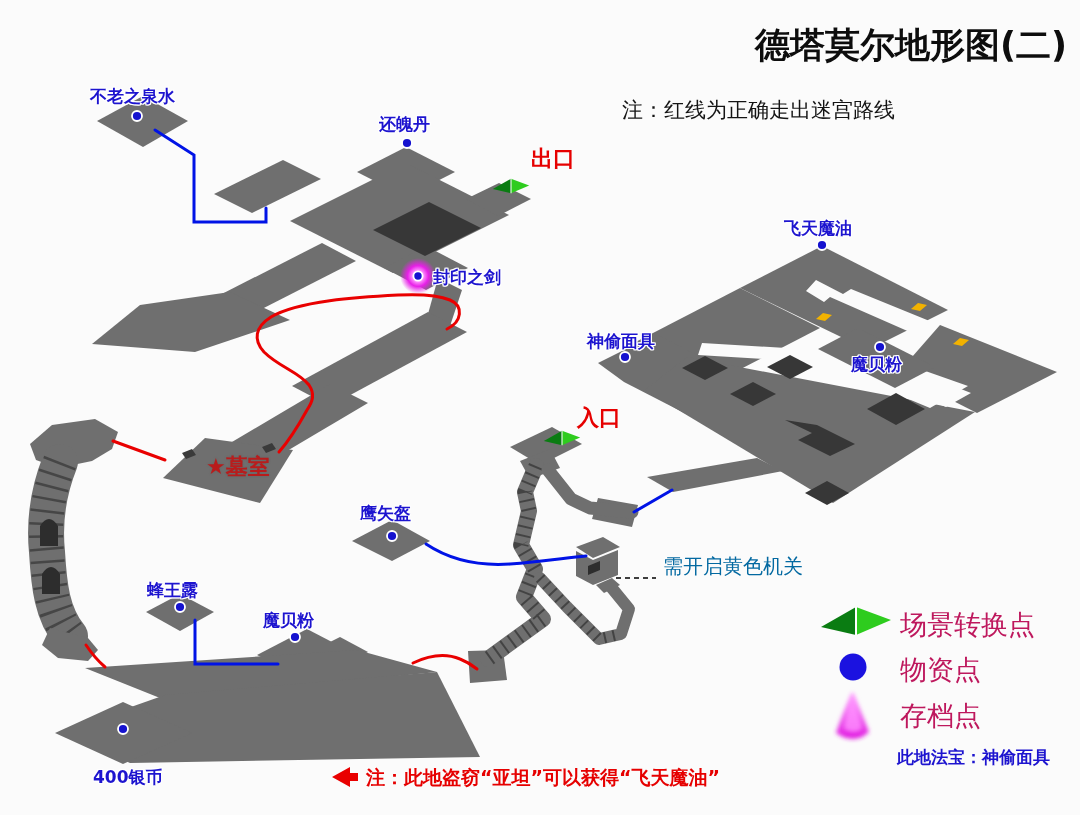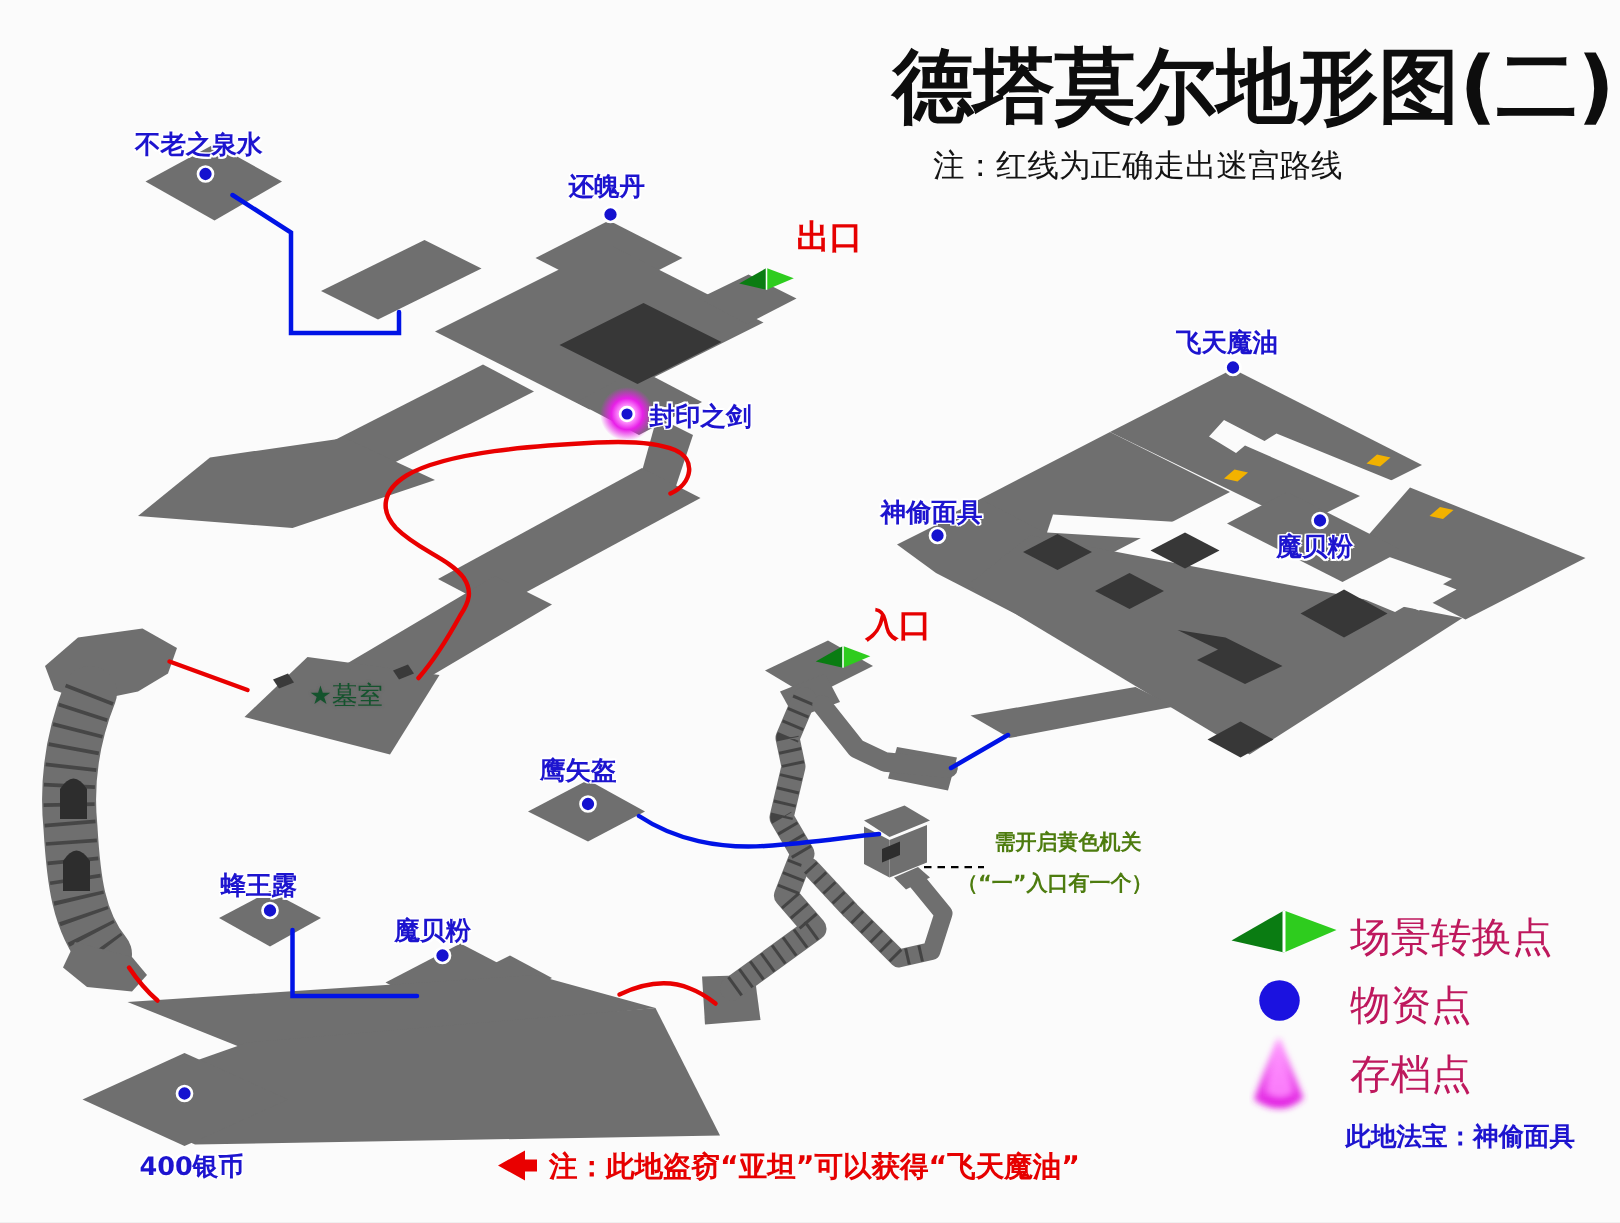--- a/index.html
+++ b/index.html
@@ -3,27 +3,27 @@
 <meta charset="utf-8">
 <style>
   html,body{margin:0;padding:0;background:#e8e8e8;}
   #stage{position:relative;width:1080px;height:815px;background:#fbfbfb;overflow:hidden;
          font-family:"DejaVu Sans",sans-serif;}
   #mapsvg{position:absolute;left:0;top:0;}
   .txt{position:absolute;white-space:nowrap;}
   .poi{font-size:17px;font-weight:bold;color:#1d14cf;
        text-shadow:-1px 0 #fff,1px 0 #fff,0 -1px #fff,0 1px #fff,
                    -1px -1px #fff,1px 1px #fff,-1px 1px #fff,1px -1px #fff;}
-  .tomb{font-size:17px;font-weight:normal;color:#14532d;
+  .tomb{font-size:22px;font-weight:bold;color:#b91c1c;
         text-shadow:0 0 2px rgba(90,90,90,.6);}
   .portal{font-size:22px;font-weight:bold;color:#e60000;width:24px;
           line-height:1.12;word-break:break-all;text-align:center;}
-  .title{font-size:54px;font-weight:600;color:#0d0d0d;letter-spacing:0px;}
+  .title{font-size:35px;font-weight:600;color:#0d0d0d;letter-spacing:0px;}
   .note{font-size:21px;color:#141414;}
-  .mech{font-size:14px;color:#4d7c0f;font-weight:bold;}
+  .mech{font-size:20px;color:#0369a1;}
   .legend-label{font-size:27px;color:#be185d;}
   .treasure{font-size:17px;font-weight:bold;color:#1d14cf;}
   .footer-note{font-size:19px;font-weight:bold;color:#e60000;}
 </style>
 </head>
 <body>
 
 <div id="stage">
 
 <svg id="mapsvg" width="1080" height="815" viewBox="0 0 1080 815">
@@ -199,21 +199,20 @@
 <div class="txt poi" style="left:147px;top:579px;">蜂王露</div>
 <div class="txt poi" style="left:263px;top:609px;">魔贝粉</div>
 <div class="txt poi" style="left:93px;top:738px;margin-top:28px;">400银币</div>
 
 <div class="txt tomb" style="left:206px;top:452px;"><span>★</span><span>墓室</span></div>
 
 <div class="txt portal" style="left:531px;top:147px;">出口</div>
 <div class="txt portal" style="left:577px;top:406px;">入口</div>
 
 <div class="txt mech" style="left:663px;top:553px;">需开启黄色机关</div>
-<div class="txt mech" style="left:638px;top:580px;">（“一”入口有一个）</div>
 
 <div class="txt legend-label" style="left:900px;top:607px;">场景转换点</div>
 <div class="txt legend-label" style="left:900px;top:652px;">物资点</div>
 <div class="txt legend-label" style="left:900px;top:698px;">存档点</div>
 <div class="txt treasure" style="left:897px;top:746px;">此地法宝：神偷面具</div>
 
 <div class="txt footer-note" style="left:366px;top:765px;">注：此地盗窃“亚坦”可以获得“飞天魔油”</div>
 
 </div>
 

